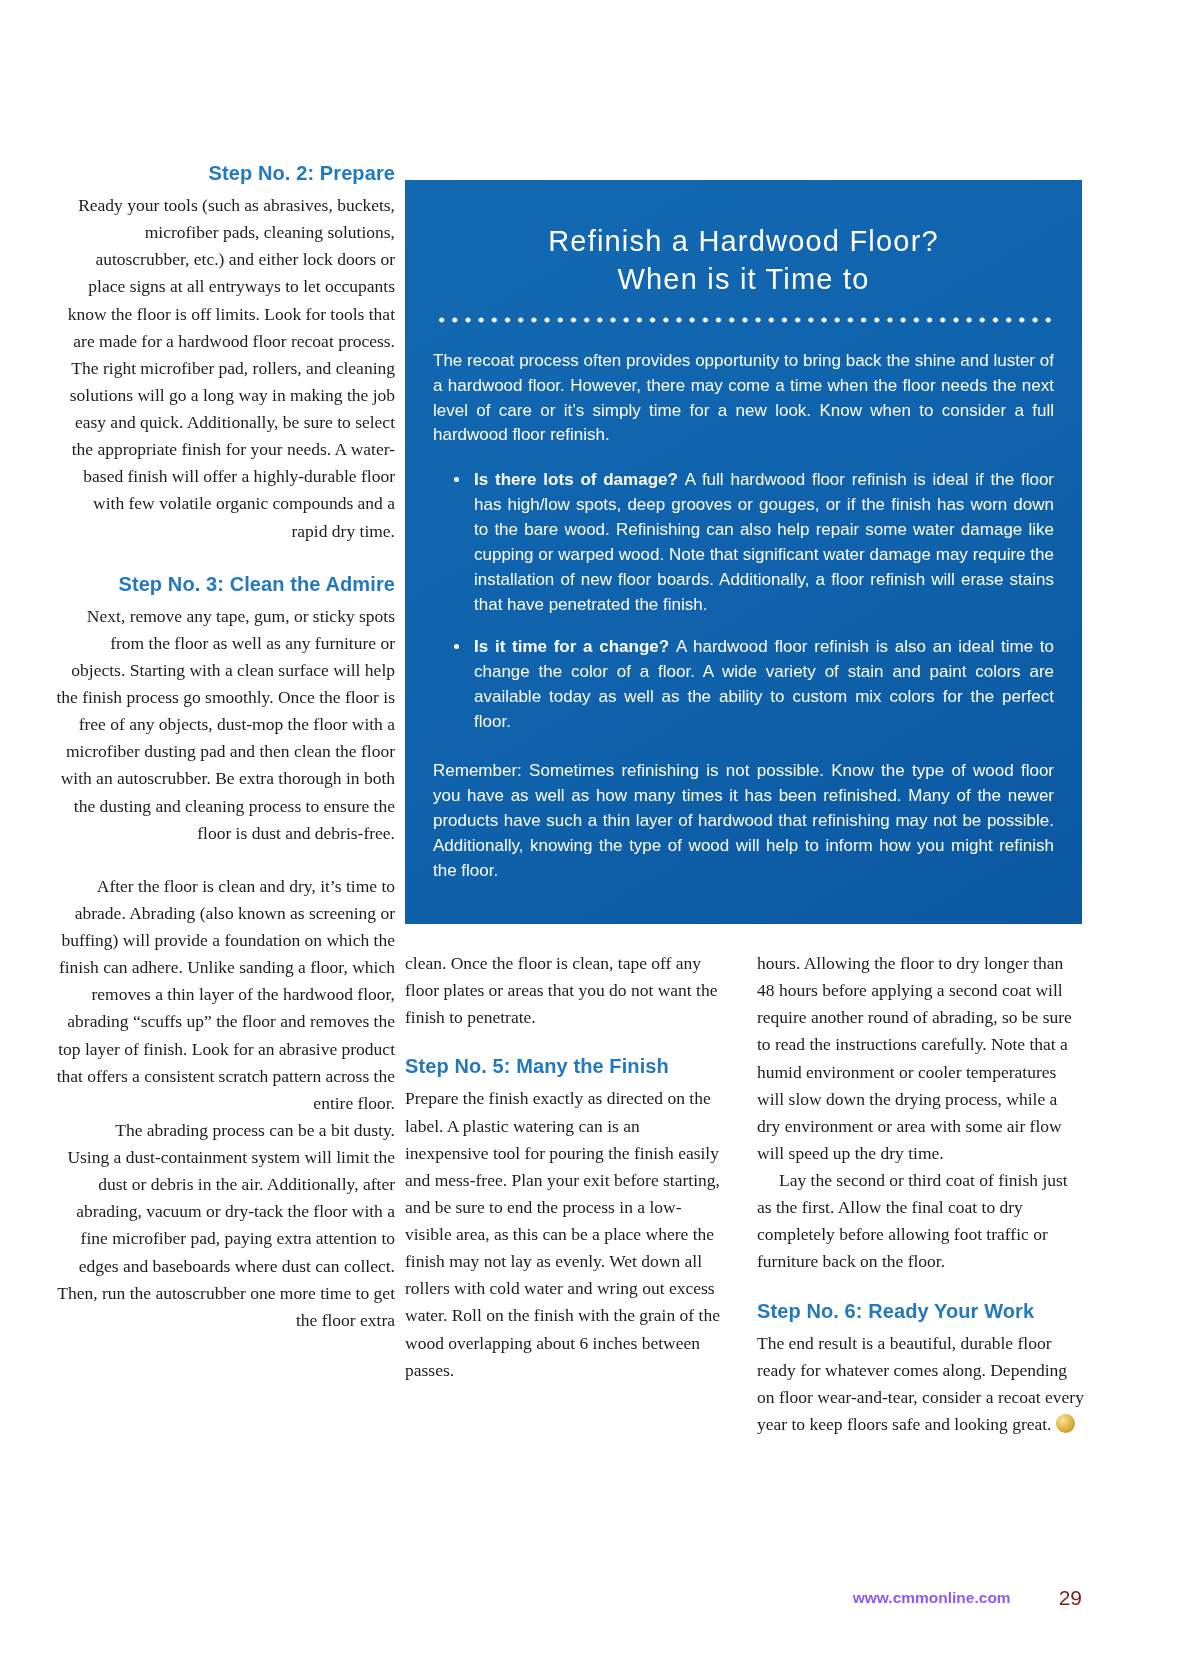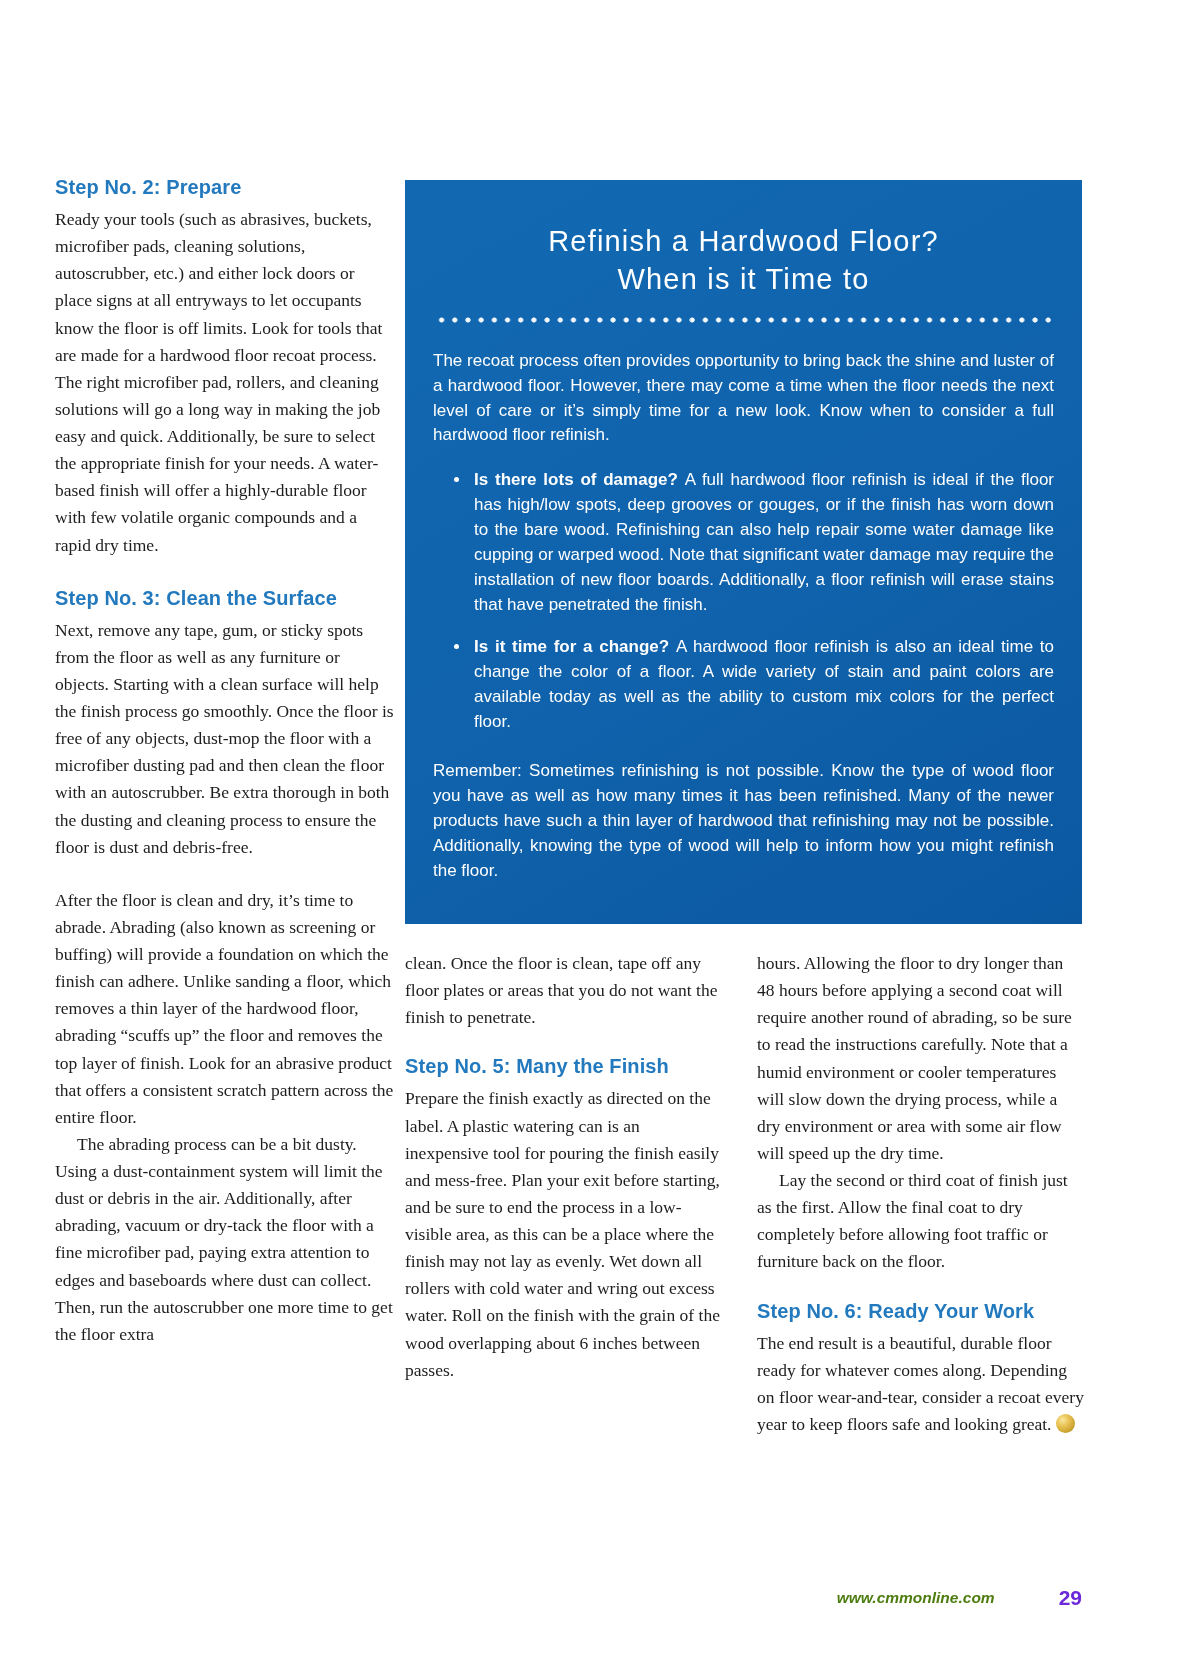--- a/index.html
+++ b/index.html
@@ -3,21 +3,21 @@
 <meta charset="utf-8">
 <style>
   * { margin:0; padding:0; box-sizing:border-box; }
   html, body { background:#ffffff; }
   .page {
     position:relative; width:1200px; height:1657px; margin:0 auto;
     background:#ffffff; overflow:hidden;
     font-family:"Liberation Serif", serif; color:var(--body-text, #1d1d1f);
   }
   .col { position:absolute; font-size:17.5px; line-height:1.55; }
-  .left-col  { left:55px;  top:174px; width:340px; }
+  .left-col  { left:55px;  top:160px; width:340px;text-align:right; }
   .mid-col   { left:405px; top:950px; width:320px; }
   .right-col { left:757px; top:950px; width:327px; }
   .section { margin-bottom:26px; }
   .step-heading {
     font-family:"Liberation Sans", sans-serif; font-weight:bold;
     font-size:20px; color:var(--heading-blue, #2279be);
     margin-bottom:6px; letter-spacing:0.1px; line-height:1.3;
   }
   .mid-col .step-heading, .right-col .step-heading { margin-top:22px; }
   .indent { text-indent:22px; }
@@ -47,35 +47,35 @@
   .end-icon {
     display:inline-block; width:19px; height:19px; border-radius:50%;
     background:radial-gradient(circle at 35% 32%, #f9e79b 0%, #e9c254 35%, #caa32f 70%, #a87f18 100%);
     vertical-align:-3px; margin-left:5px;
   }
 
   .footer {
     position:absolute; top:1586px; left:0; width:1082px; text-align:right;
     font-family:"Liberation Sans", sans-serif;
   }
-  .footer-url { font-style:italic; font-weight:bold; color:#4d7c0f; font-size:15.5px; margin-right:64px; vertical-align:2px; }
-  .page-number { font-weight:bold; color:#6d28d9; font-size:21px; }
+  .footer-url { font-weight:bold; color:#8b5cf6; font-size:15.5px; margin-right:48px; vertical-align:2px; }
+  .page-number { font-weight:normal; color:#7f1d1d; font-size:21px; }
 </style>
 </head>
 <body>
 
 <div class="page">
 
   <div class="col left-col">
     <div class="section">
       <h3 class="step-heading">Step No. 2: Prepare</h3>
       <p>Ready your tools (such as abrasives, buckets, microfiber pads, cleaning solutions, autoscrubber, etc.) and either lock doors or place signs at all entryways to let occupants know the floor is off limits. Look for tools that are made for a hardwood floor recoat process. The right microfiber pad, rollers, and cleaning solutions will go a long way in making the job easy and quick. Additionally, be sure to select the appropriate finish for your needs. A water-based finish will offer a highly-durable floor with few volatile organic compounds and a rapid dry time.</p>
     </div>
     <div class="section">
-      <h3 class="step-heading">Step No. 3: Clean the Surface</h3>
+      <h3 class="step-heading">Step No. 3: Clean the Admire</h3>
       <p>Next, remove any tape, gum, or sticky spots from the floor as well as any furniture or objects. Starting with a clean surface will help the finish process go smoothly. Once the floor is free of any objects, dust-mop the floor with a microfiber dusting pad and then clean the floor with an autoscrubber. Be extra thorough in both the dusting and cleaning process to ensure the floor is dust and debris-free.</p>
     </div>
     <div class="section">
       <p>After the floor is clean and dry, it’s time to abrade. Abrading (also known as screening or buffing) will provide a foundation on which the finish can adhere. Unlike sanding a floor, which removes a thin layer of the hardwood floor, abrading “scuffs up” the floor and removes the top layer of finish. Look for an abrasive product that offers a consistent scratch pattern across the entire floor.</p>
       <p class="indent">The abrading process can be a bit dusty. Using a dust-containment system will limit the dust or debris in the air. Additionally, after abrading, vacuum or dry-tack the floor with a fine microfiber pad, paying extra attention to edges and baseboards where dust can collect. Then, run the autoscrubber one more time to get the floor extra</p>
     </div>
   </div>
 
   <div class="callout">
     <h2 class="callout-title">

